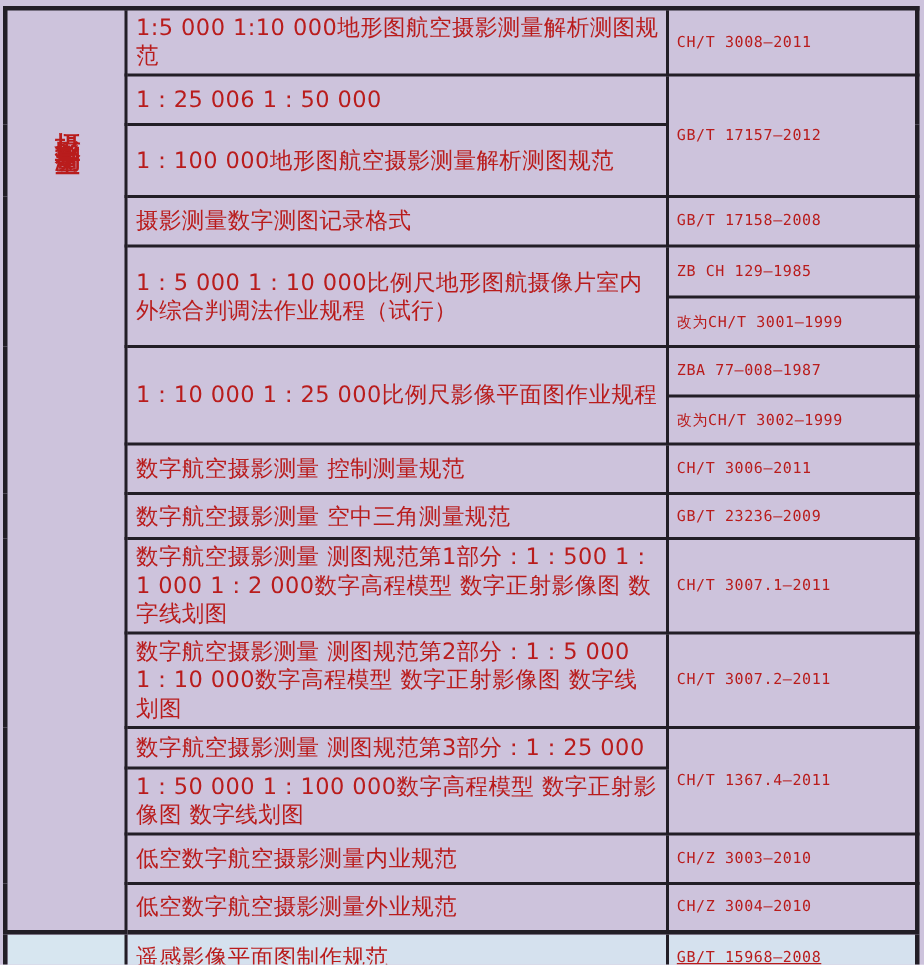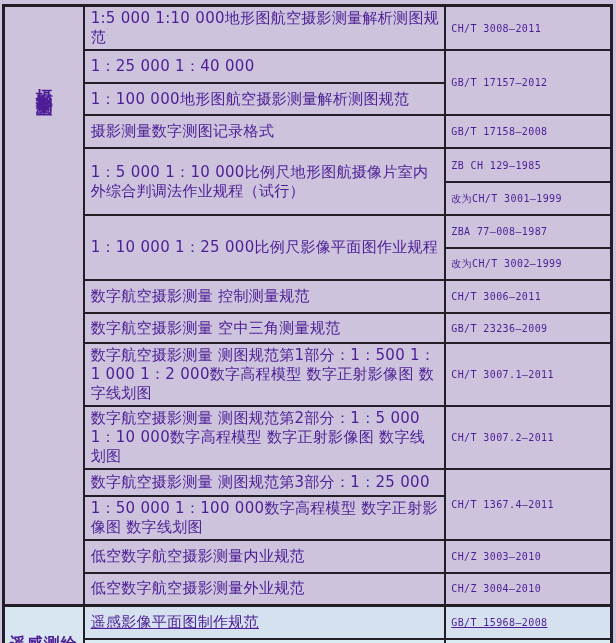--- a/index.html
+++ b/index.html
@@ -1,21 +1,21 @@
 <!DOCTYPE html>
 <html><head>
 <meta charset="utf-8">
 <style>
   html,body { margin:0; padding:0; }
   .screen {
     position:relative;
     width:616px; height:643px;
     background:#cdc3dc;
     font-family:"DejaVu Sans", sans-serif;
-    color:#4c1d95;
+    color:#b91c1c;
     overflow:hidden;
   }
   table.tbl {
     position:absolute; top:4px; left:2px;
     width:611px;
     border-collapse:collapse;
     table-layout:fixed;
     border:3px solid #221e26;
   }
   .tbl td {
@@ -75,24 +75,24 @@
     </colgroup>
     <tbody>
       <tr style="height:28px">
         <td class="cat cat-top" rowspan="16">
           <span class="vtext">摄影测量</span>
         </td>
         <td class="name">1:5 000 1:10 000地形图航空摄影测量解析测图规范</td>
         <td class="code">CH/T 3008—2011</td>
       </tr>
       <tr style="height:33px">
-        <td class="name">1：25 000 1：40 000</td>
+        <td class="name">1：25 006 1：50 000</td>
         <td class="code" rowspan="2">GB/T 17157—2012</td>
       </tr>
-      <tr style="height:32px">
+      <tr style="height:48px">
         <td class="name">1：100 000地形图航空摄影测量解析测图规范</td>
       </tr>
       <tr style="height:33px">
         <td class="name">摄影测量数字测图记录格式</td>
         <td class="code">GB/T 17158—2008</td>
       </tr>
       <tr style="height:34px">
         <td class="name" rowspan="2">1：5 000 1：10 000比例尺地形图航摄像片室内外综合判调法作业规程（试行）</td>
         <td class="code">ZB CH 129—1985</td>
       </tr>

